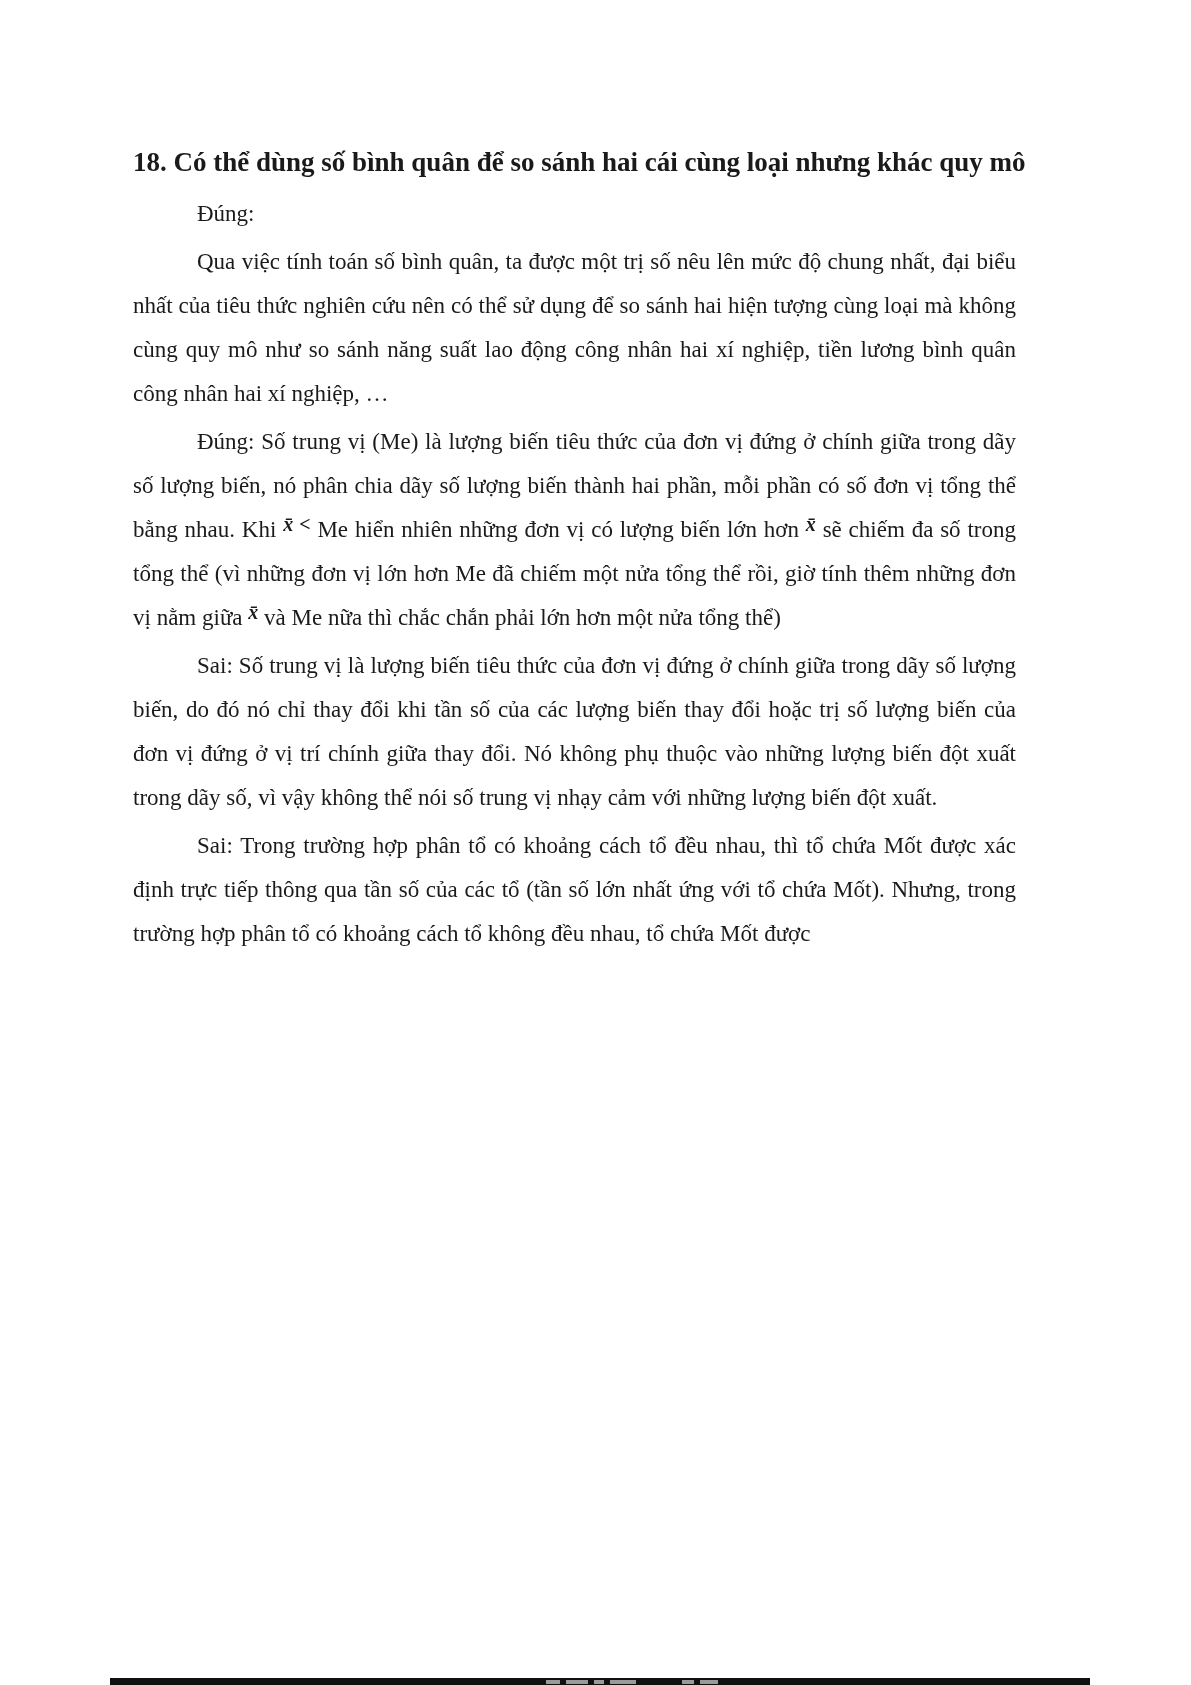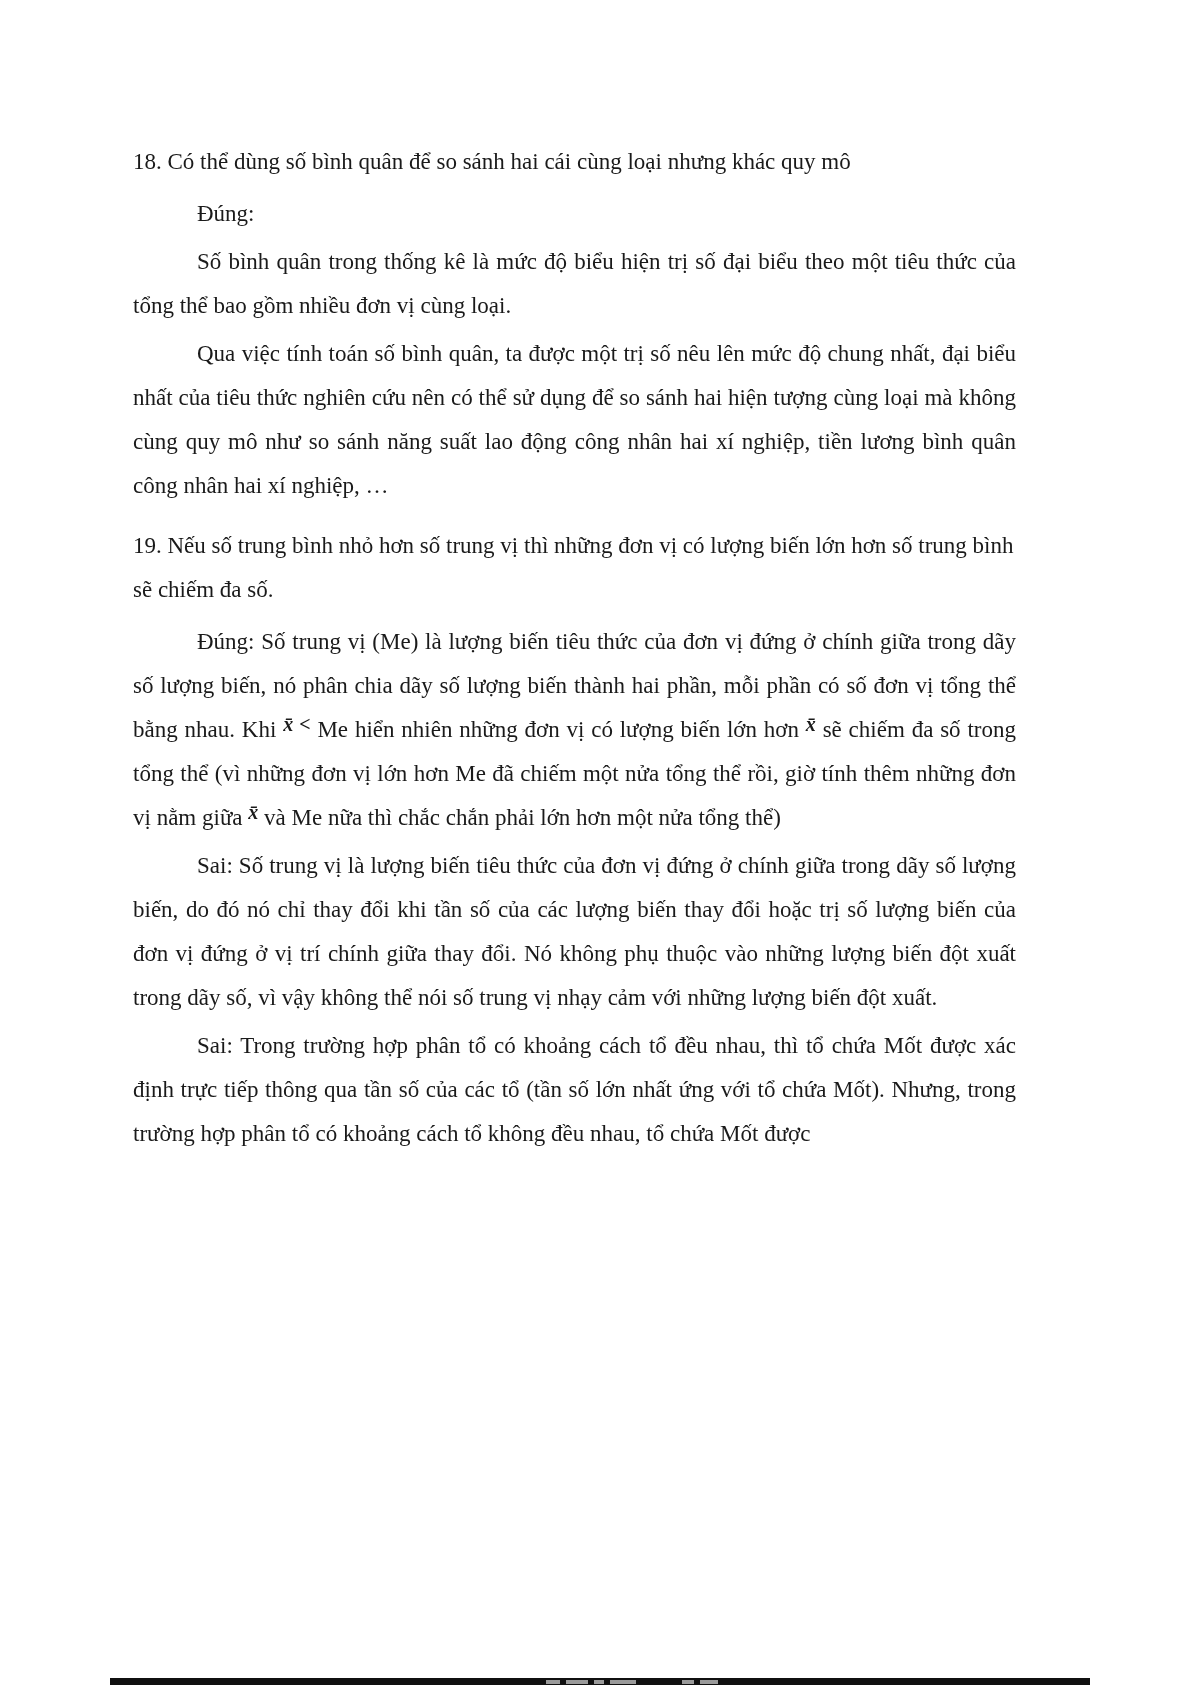--- a/index.html
+++ b/index.html
@@ -15,24 +15,25 @@
     font-family: "Liberation Serif", "DejaVu Serif", serif;
     color: #1a1a1a;
   }
   .page-content {
     position: absolute;
     top: 140px;
     left: 133px;
     width: 895px;
   }
   .question {
-    font-size: 23px;
+    font-size: 27px;
     line-height: 44px;
     text-align: left;
     margin: 16px 0 8px 0;
+    font-weight: bold;
   }
   section:first-child .question {
     margin-top: 0;
   }
   .para {
     font-size: 23px;
     line-height: 44px;
     text-align: justify;
     margin: 0 12px 4px 0;
   }
@@ -67,26 +68,24 @@
   }
 </style>
 </head>
 <body>
 
 <div class="page-content">
 
   <section>
     <div class="question">18. Có thể dùng số bình quân để so sánh hai cái cùng loại nhưng khác quy mô</div>
     <p class="para indent">Đúng:</p>
-    <p class="para indent">Số bình quân trong thống kê là mức độ biểu hiện trị số đại biểu theo một tiêu thức của tổng thể bao gồm nhiều đơn vị cùng loại.</p>
     <p class="para indent">Qua việc tính toán số bình quân, ta được một trị số nêu lên mức độ chung nhất, đại biểu nhất của tiêu thức nghiên cứu nên có thể sử dụng để so sánh hai hiện tượng cùng loại mà không cùng quy mô như so sánh năng suất lao động công nhân hai xí nghiệp, tiền lương bình quân công nhân hai xí nghiệp, …</p>
   </section>
 
   <section>
-    <div class="question">19. Nếu số trung bình nhỏ hơn số trung vị thì những đơn vị có lượng biến lớn hơn số trung bình sẽ chiếm đa số.</div>
     <p class="para indent"><span>Đúng: Số trung vị (Me) là lượng biến tiêu thức của đơn vị đứng ở chính giữa trong dãy số lượng biến, nó phân chia dãy số lượng biến thành hai phần, mỗi phần có số đơn vị tổng thể bằng nhau. Khi </span><span class="math">x̄ &lt;</span><span> Me hiển nhiên những đơn vị có lượng biến lớn hơn </span><span class="math">x̄</span><span> sẽ chiếm đa số trong tổng thể (vì những đơn vị lớn hơn Me đã chiếm một nửa tổng thể rồi, giờ tính thêm những đơn vị nằm giữa </span><span class="math">x̄</span><span> và Me nữa thì chắc chắn phải lớn hơn một nửa tổng thể)</span></p>
   </section>
 
   <section>
     <p class="para indent">Sai: Số trung vị là lượng biến tiêu thức của đơn vị đứng ở chính giữa trong dãy số lượng biến, do đó nó chỉ thay đổi khi tần số của các lượng biến thay đổi hoặc trị số lượng biến của đơn vị đứng ở vị trí chính giữa thay đổi. Nó không phụ thuộc vào những lượng biến đột xuất trong dãy số, vì vậy không thể nói số trung vị nhạy cảm với những lượng biến đột xuất.</p>
   </section>
 
   <section>
     <p class="para indent">Sai: Trong trường hợp phân tổ có khoảng cách tổ đều nhau, thì tổ chứa Mốt được xác định trực tiếp thông qua tần số của các tổ (tần số lớn nhất ứng với tổ chứa Mốt). Nhưng, trong trường hợp phân tổ có khoảng cách tổ không đều nhau, tổ chứa Mốt được</p>
   </section>

